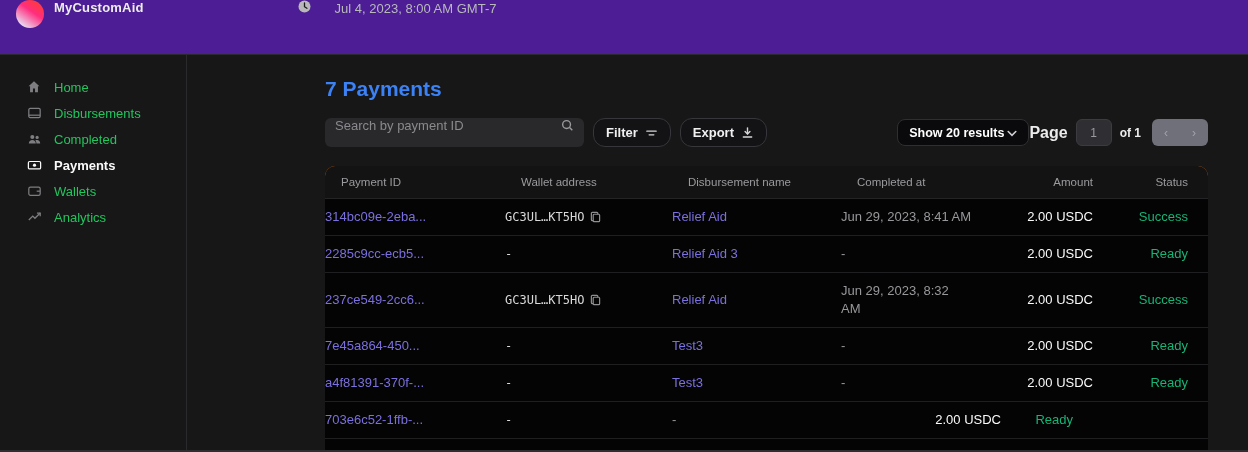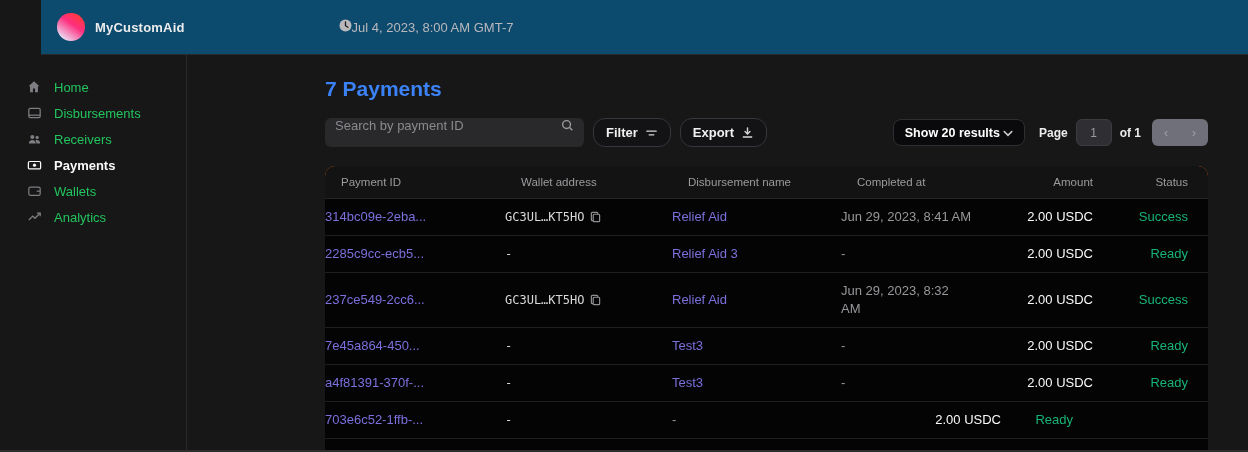--- a/index.html
+++ b/index.html
@@ -1,25 +1,25 @@
 <!DOCTYPE html>
 <html><head>
 <meta charset="utf-8">
 <style>
   * { margin:0; padding:0; box-sizing:border-box; }
   html,body { width:1248px; height:452px; overflow:hidden; background:#171717;
     font-family:"Liberation Sans", sans-serif; color:#e8e8e8; }
 
   
-  .topbar { height:55px; background:#0c4a6e; border-bottom:1px solid #2a2a2c;
-    display:flex; align-items:center;margin-left:41px; }
+  .topbar { height:55px; background:#4c1d95; border-bottom:1px solid #2a2a2c;
+    display:flex; align-items:flex-start; }
   .logo { width:28px; height:28px; border-radius:50%; margin-left:16px;
     background:linear-gradient(215deg,#ff3b30 8%,#ff2e7e 42%,#e9e2f7 88%); }
   .brand { margin-left:10px; font-size:13px; font-weight:700; color:#ececec; letter-spacing:.2px; }
-  .topbar-date { display:flex; align-items:center; gap:0; margin-left:154px;
+  .topbar-date { display:flex; align-items:center; gap:24px; margin-left:154px;
     color:#b9b9bc; font-size:13px; }
 
   
   .layout { display:flex; height:397px; }
   .sidebar { width:187px; border-right:1px solid #2a2a2c; padding-top:19px; flex-shrink:0; }
   .nav-item { height:26px; display:flex; align-items:center; gap:11px; padding-left:27px;
     font-size:13px; color:#22c55e; cursor:pointer; }
   .nav-item .ic { width:16px; height:16px; display:flex; align-items:center; color:#7e7e82; }
   .nav-item.active { color:#fafafa; font-weight:600; }
   .nav-item.active .ic { color:#fafafa; }
@@ -37,21 +37,21 @@
   .searchbox .ic { color:#9a9a9e; }
   .btn { height:29px; border:1px solid #36363b; background:#131316; border-radius:12px;
     color:#f0f0f0; font-size:13px; font-weight:600; display:flex; align-items:center;
     gap:7px; padding:0 12px; margin-left:9px; cursor:pointer;
     font-family:"Liberation Sans",sans-serif; }
   .btn .ic { color:#d6d6d8; display:flex; }
   .controls .spacer { flex:1; }
   .select { height:27px; background:#0a0a0c; border:1px solid #2f2f33; border-radius:8px;
     display:flex; align-items:center; gap:3px; padding:0 11px; font-size:12.5px;
     font-weight:600; color:#fff; cursor:pointer; }
-  .page-label { font-size:12px; font-weight:700; color:#ececec; margin-left:14px; }
+  .page-label { font-size:16px; font-weight:700; color:#ececec; }
   .page-input { width:36px; height:27px; margin-left:8px; background:#2f2f33;
     border:1px solid #3c3c40; border-radius:6px; text-align:center; color:#9a9a9e;
     font-size:12px; outline:none; font-family:"Liberation Sans",sans-serif; }
   .of-label { font-size:12px; font-weight:700; color:#ececec; margin-left:8px; }
   .pager { width:56px; height:27px; margin-left:11px; background:#70707a; border-radius:6px;
     display:flex; }
   .pager button { flex:1; background:transparent; border:none; color:#a2a2ab;
     font-size:12px; cursor:default; display:flex; align-items:center; justify-content:center; }
 
   
@@ -112,21 +112,21 @@
       <span>Disbursements</span>
     </div>
     <div class="nav-item">
       <span class="ic">
         <svg width="15" height="14" viewBox="0 0 16 16" fill="currentColor">
             <circle cx="5.5" cy="5.7" r="2.3"></circle>
             <circle cx="11" cy="6.2" r="1.8"></circle>
             <path d="M1.5 13c0-2.3 1.8-3.8 4-3.8s4 1.5 4 3.8H1.5zM10.2 13c0-1.5-.5-2.6-1.3-3.4.6-.3 1.3-.5 2.1-.5 1.9 0 3.5 1.4 3.5 3.9h-4.3z"></path>
           </svg>
       </span>
-      <span>Receivers</span>
+      <span>Completed</span>
     </div>
     <div class="nav-item active">
       <span class="ic">
         <svg width="15" height="14" viewBox="0 0 16 16" fill="currentColor">
             <rect x="1" y="4" width="14" height="8.5" rx="1.5" fill="none" stroke="currentColor" stroke-width="1.4"></rect>
             <circle cx="8" cy="8.2" r="1.8"></circle>
           </svg>
       </span>
       <span>Payments</span>
     </div>

